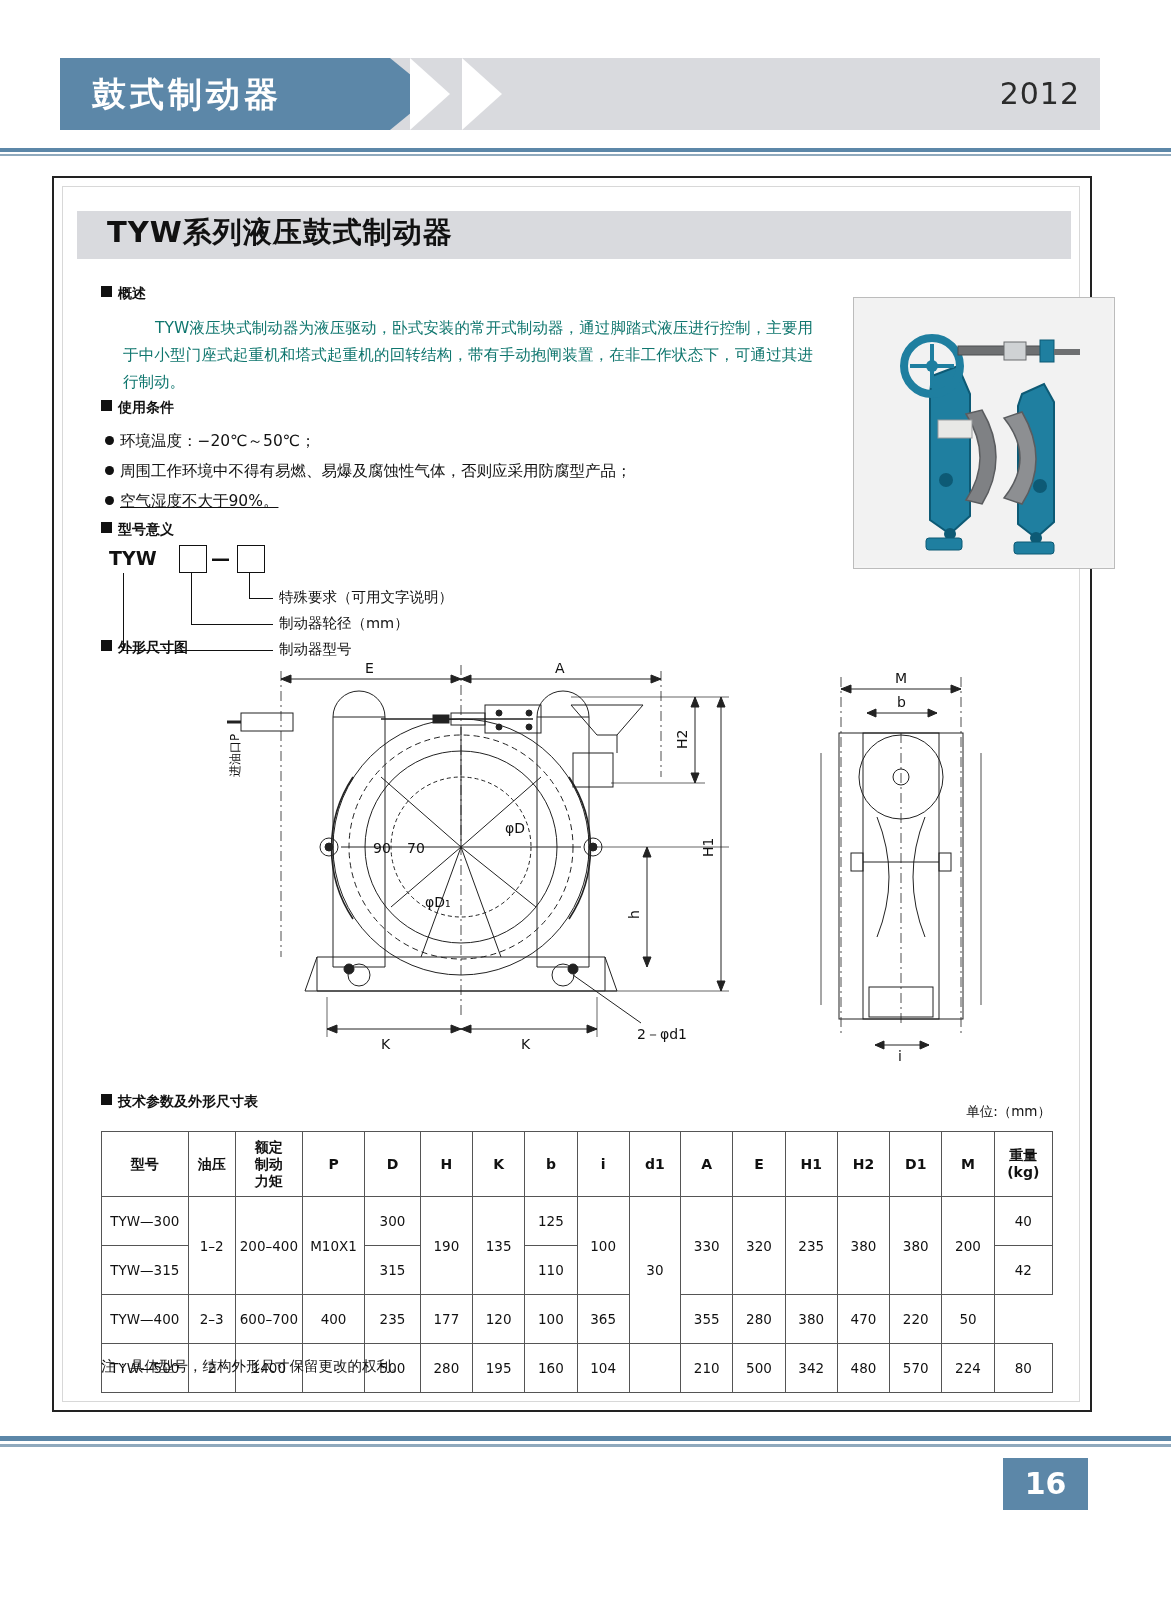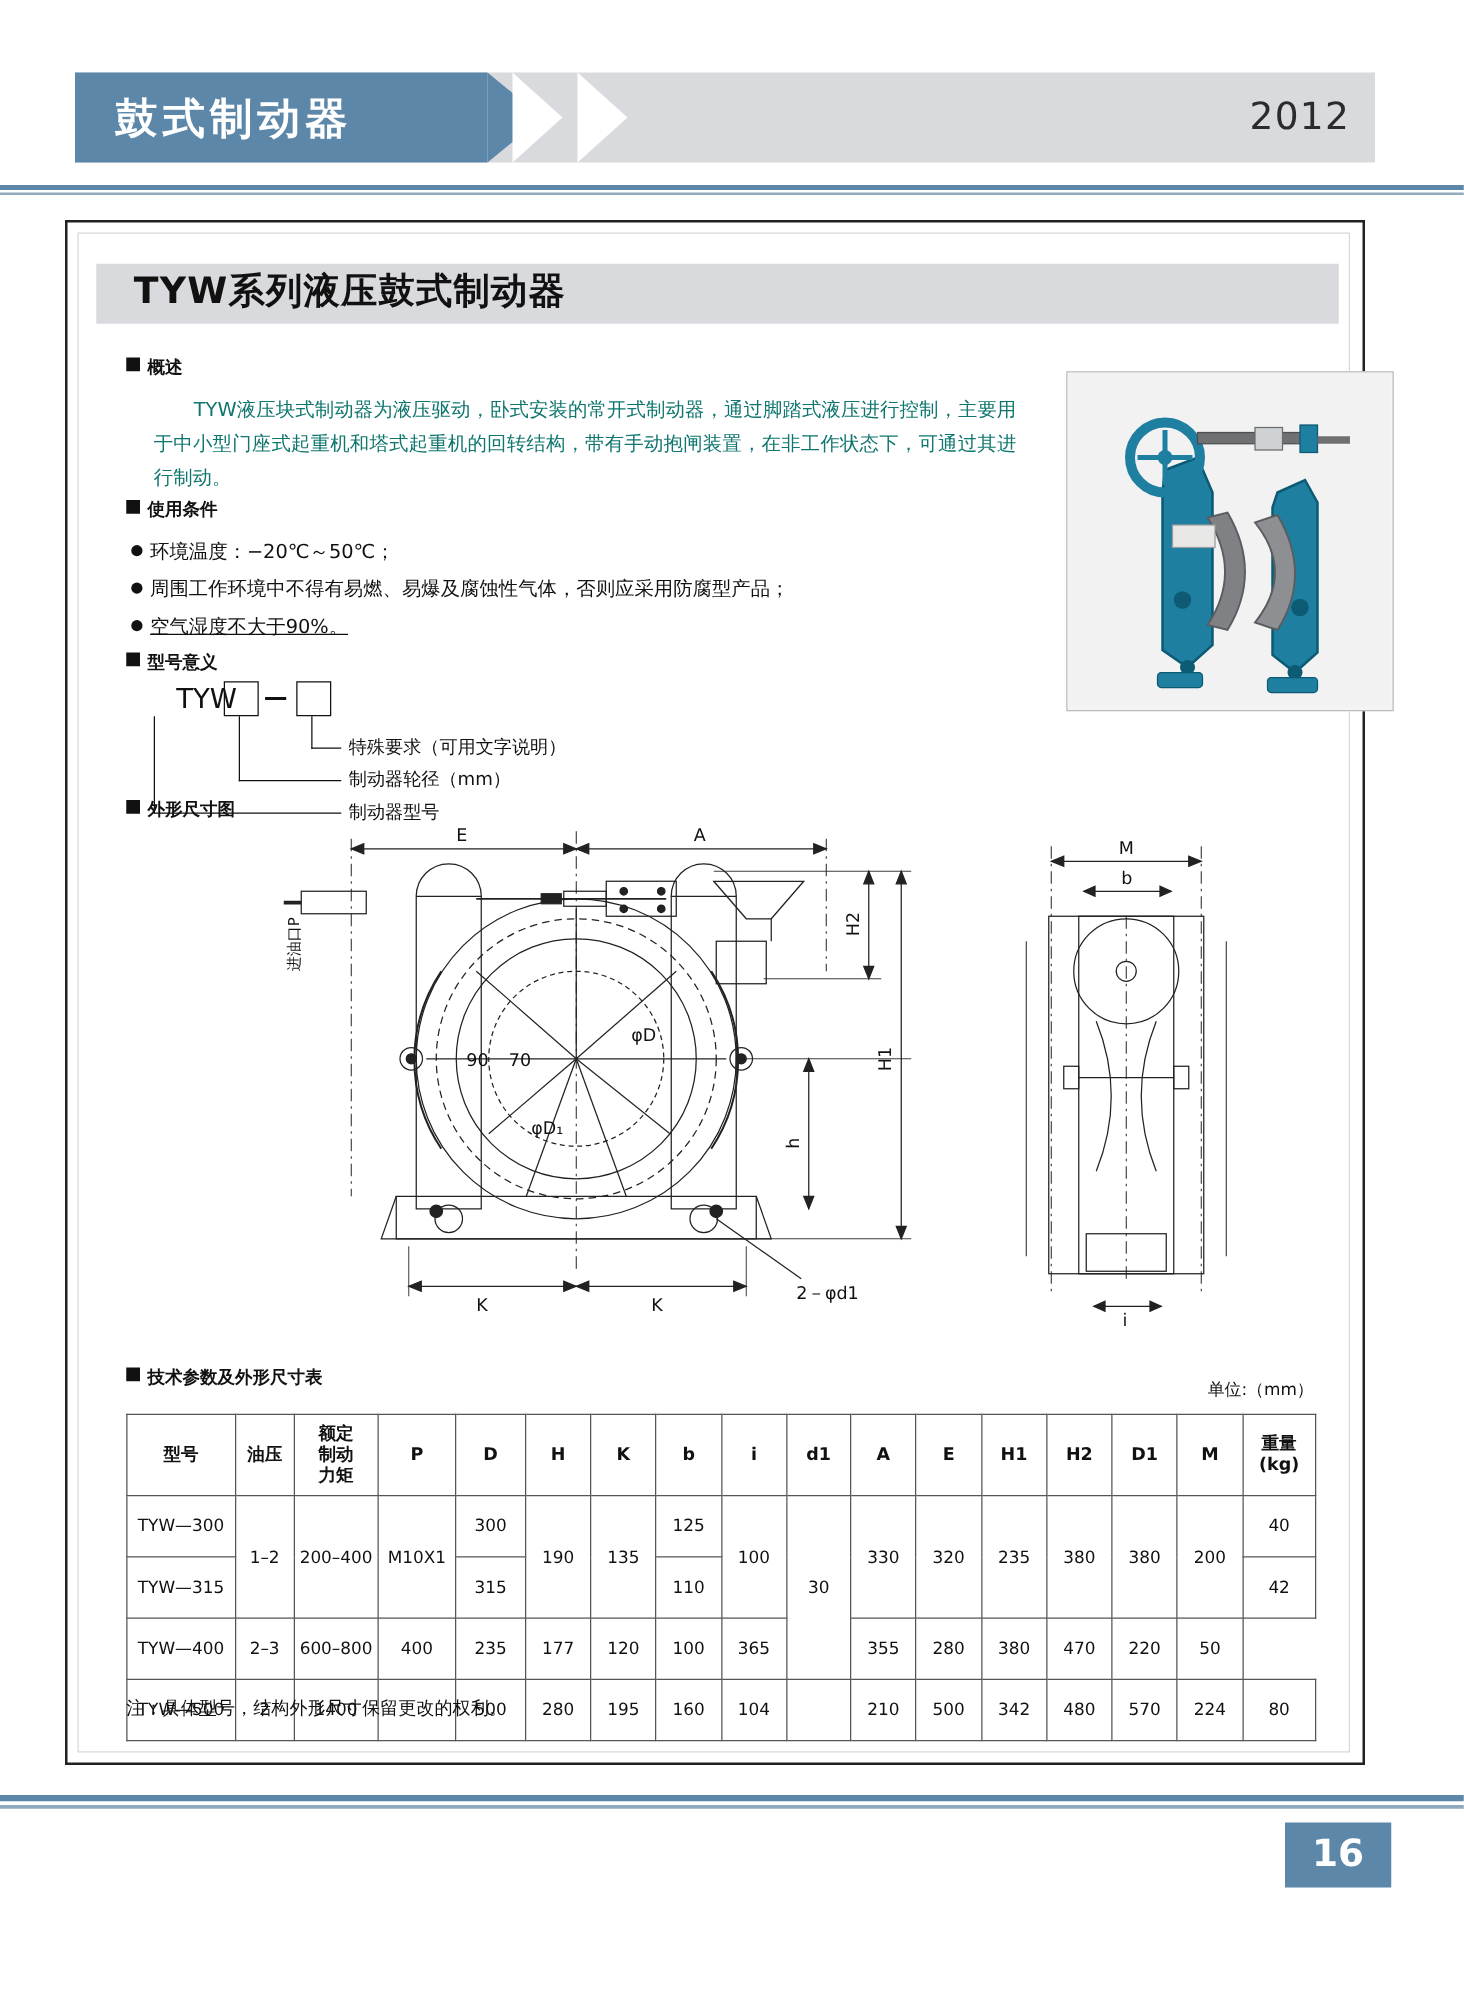--- a/index.html
+++ b/index.html
@@ -89,21 +89,21 @@
   }
 
   
   .photo{
     position:absolute;left:790px;top:110px;width:260px;height:270px;
     border:1px solid #bcbcbc;background:#f4f4f4;overflow:hidden;
   }
 
   
   .model-wrap{position:absolute;left:38px;top:330px;width:620px;height:140px;}
-  .model-txt{position:absolute;font-size:22px;font-weight:normal;margin-left:32px;}
+  .model-txt{position:absolute;font-size:19px;font-weight:bold;}
   .mbox{position:absolute;width:26px;height:26px;border:1.6px solid #111;}
   .mdash{position:absolute;font-size:19px;font-weight:bold;}
   .mline{position:absolute;background:#111;}
   .mlabel{position:absolute;font-size:14.5px;}
 
   
   .dim-area{position:absolute;left:18px;top:470px;width:980px;height:420px;}
   .unit{position:absolute;right:28px;top:916px;font-size:13.5px;}
   table.spec{
     position:absolute;left:38px;top:944px;border-collapse:collapse;
@@ -115,21 +115,21 @@
   }
   table.spec thead td{height:64px;font-weight:bold;font-size:14px;line-height:17px;}
   table.spec tbody td{height:48px;}
   .note{position:absolute;left:38px;top:1170px;font-size:14.5px;}
 
   
   .foot-rule{position:absolute;left:0;top:1436px;width:1171px;height:5px;background:#5c87a8;}
   .foot-rule2{position:absolute;left:0;top:1444px;width:1171px;height:3px;background:#8fa9bd;}
   .page-num{
     position:absolute;left:1003px;top:1458px;width:85px;height:52px;background:#5c87a8;
-    color:#fff;font-size:30px;font-weight:bold;text-align:center;line-height:52px;margin-left:25px;
+    color:#fff;font-size:30px;font-weight:bold;text-align:center;line-height:52px;
   }
 </style>
 </head>
 <body>
 
 <div class="header">
   <div class="hdr-grey"></div>
   <div class="hdr-blue"></div>
   <div class="hdr-blue-arrow"></div>
   <div class="chev c1"></div>
@@ -409,21 +409,21 @@
         </tr>
         <tr>
           <td>TYW—315</td>
           <td>315</td>
           <td>110</td>
           <td>42</td>
         </tr>
         <tr>
           <td>TYW—400</td>
           <td>2–3</td>
-          <td>600–800</td>
+          <td>600–700</td>
           <td>400</td>
           <td>235</td>
           <td>177</td>
           <td>120</td>
           <td>100</td>
           <td>365</td>
           <td>355</td>
           <td>280</td>
           <td>380</td>
           <td>470</td>

